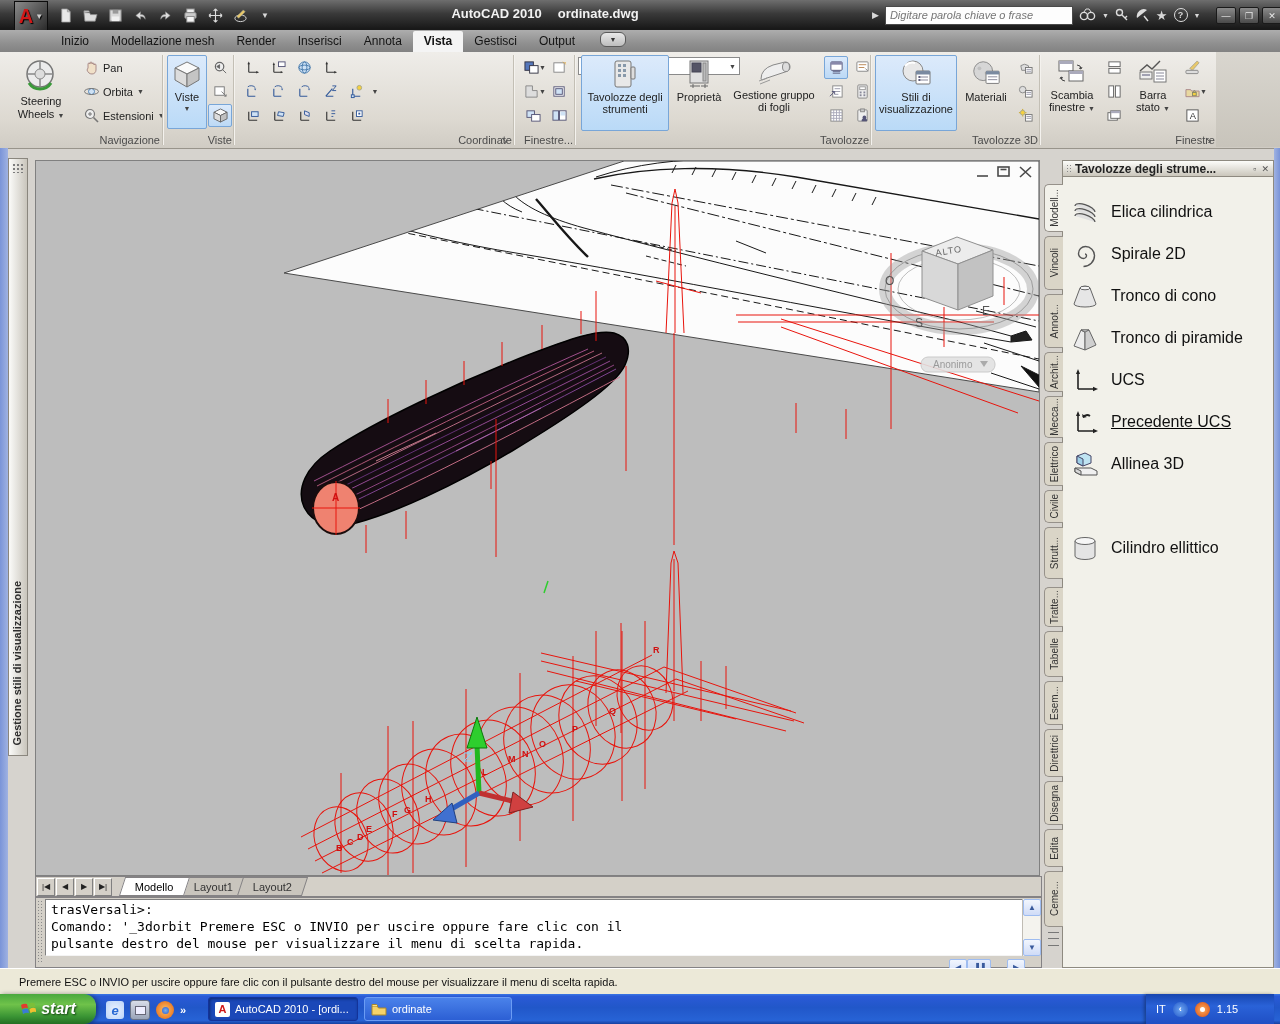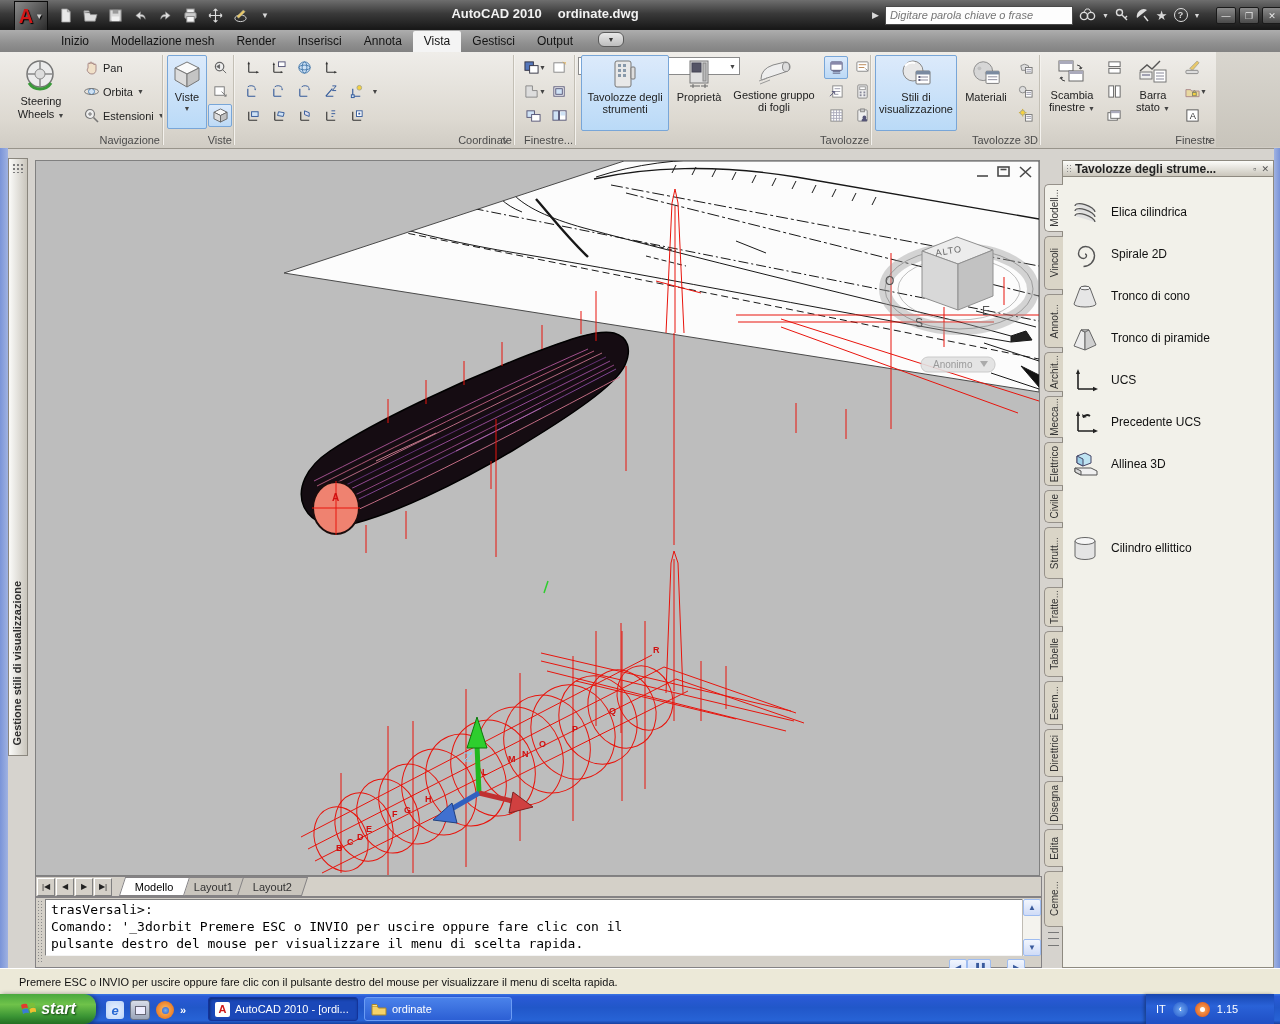--- a/index.html
+++ b/index.html
@@ -24,21 +24,21 @@
     font-style:italic;font-size:11px;color:#8a8a8a;padding:0 4px;font-family:"Liberation Sans",sans-serif;}
   .tico{color:#d8d8d8;font-size:12px;}
   .winbtn{width:18px;height:15px;background:linear-gradient(#8a8a8a,#4a4a4a);border:1px solid #1a1a1a;
     color:#e8e8e8;font-size:9px;display:flex;align-items:center;justify-content:center;border-radius:2px;}
 
   
   #ribtabs{left:0;top:30px;width:1280px;height:22px;
     background:linear-gradient(#adadad,#909090 60%,#828282);
     display:flex;align-items:flex-end;padding-left:50px;box-sizing:border-box;}
   .rtab{padding:3px 11px 4px;font-size:12px;color:#141414;white-space:nowrap;}
-  .rtab.active{background:#f4f4f4;border-radius:2px 2px 0 0;}
+  .rtab.active{background:#f4f4f4;border-radius:2px 2px 0 0;font-weight:bold;}
   #ribtab-dd{margin-left:14px;margin-bottom:5px;width:24px;height:13px;border:1px solid #5a5a5a;
     border-radius:6px;background:linear-gradient(#e8e8e8,#bdbdbd);display:flex;align-items:center;justify-content:center;
     font-size:7px;color:#333;}
 
   
   #ribbon{left:0;top:52px;width:1280px;height:96px;
     background:linear-gradient(#efede9,#ddd9d1 70%,#d0ccc4);border-bottom:1px solid #98948b;}
   .pdiv{position:absolute;top:3px;bottom:3px;width:1px;background:#c3bfb5;border-right:1px solid #f4f2ee;}
   .panel-label{position:absolute;bottom:1px;font-size:11px;color:#4c4c4c;text-align:right;}
   .mbtn{position:absolute;width:22px;height:21px;border:1px solid transparent;border-radius:2px;
@@ -73,21 +73,21 @@
     background:linear-gradient(#fdfdfa,#cac6bb);border:1px solid #8e8a80;box-sizing:border-box;
     font-size:12px;font-weight:bold;color:#222;display:flex;align-items:center;padding-left:12px;}
   #pal-title .grip{position:absolute;left:3px;top:3px;width:6px;height:10px;
     background-image:radial-gradient(#8a8a8a 35%,transparent 40%);background-size:3px 3px;}
   #pal-title .pbtns{margin-left:auto;margin-right:4px;display:flex;gap:5px;font-size:9px;color:#555;font-weight:normal;}
   #pal-body{position:absolute;left:18px;top:17px;width:212px;height:791px;background:#f2f1ea;
     border:1px solid #8e8a80;border-top:none;box-sizing:border-box;}
   .pal-item{position:absolute;left:8px;width:190px;height:38px;display:flex;align-items:center;gap:12px;}
   .pal-item .ic{width:28px;height:28px;flex:0 0 28px;}
   .pal-item .ic svg{width:28px;height:28px;}
-  .pal-item .tx{font-size:12px;color:#111;}
+  .pal-item .tx{font-size:16px;color:#111;}
   .ptab{position:absolute;left:0;width:19px;background:#dad5c7;border:1px solid #96918a;border-right:none;
     border-radius:5px 0 0 5px;display:flex;align-items:center;justify-content:center;box-sizing:border-box;}
   .ptab span{writing-mode:vertical-rl;transform:rotate(180deg);font-size:10px;color:#333;white-space:nowrap;}
   .ptab.active{background:#f2f1ea;}
   #ptab-grip{position:absolute;left:4px;width:11px;height:12px;border-top:1px solid #777;border-bottom:1px solid #777;}
   #ptab-grip:before{content:"";display:block;margin-top:5px;border-top:1px solid #777;}
 
   
   #doctabs{left:35px;top:876px;width:1007px;height:21px;background:#d4d0c8;border:1px solid #848284;box-sizing:border-box;
     display:flex;align-items:center;}
@@ -860,21 +860,21 @@
         <span class="tx">Tronco di piramide</span>
       </div>
       <div class="pal-item" style="top:184px;">
         <span class="ic"><svg viewBox="0 0 28 28">
               <path d="M7 23 V7 M7 23 H23" stroke="#222" stroke-width="1.6" fill="none"></path>
               <path d="M7 3 L5 8 h4 z" fill="#222"></path>
               <path d="M27 23 l-5-2.2 v4.4 z" fill="#222"></path>
             </svg></span>
         <span class="tx">UCS</span>
       </div>
-      <div class="pal-item" style="top:226px;">
+      <div class="pal-item" style="top:226px;text-decoration:underline;">
         <span class="ic"><svg viewBox="0 0 28 28">
               <path d="M7 23 V7 M7 23 H23" stroke="#222" stroke-width="1.6" fill="none"></path>
               <path d="M7 3 L5 8 h4 z" fill="#222"></path>
               <path d="M27 23 l-5-2.2 v4.4 z" fill="#222"></path>
               <path d="M19 8 a5 5 0 0 0 -7 1" fill="none" stroke="#222" stroke-width="1.8"></path>
               <path d="M11 6 l1 4 4-1 z" fill="#222"></path>
             </svg></span>
         <span class="tx">Precedente UCS</span>
       </div>
       <div class="pal-item" style="top:268px;">

